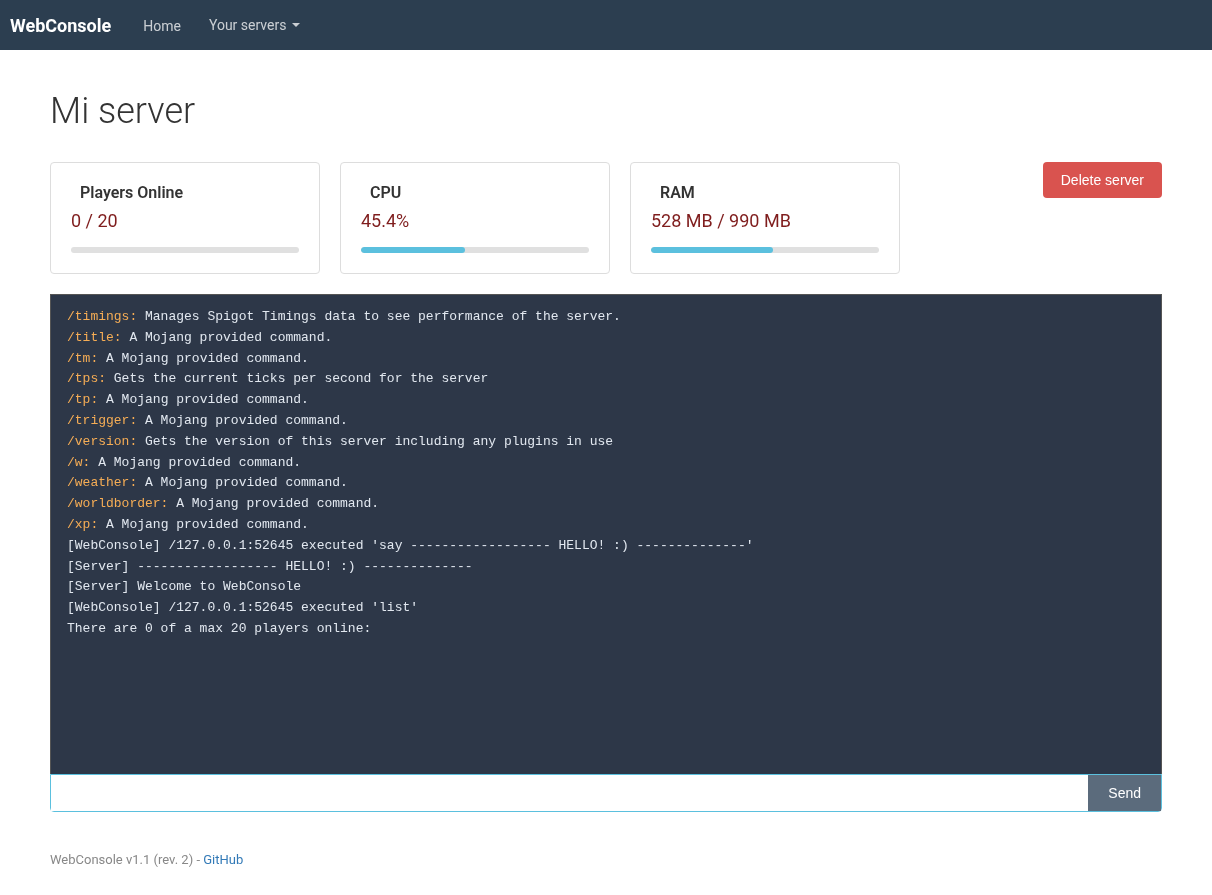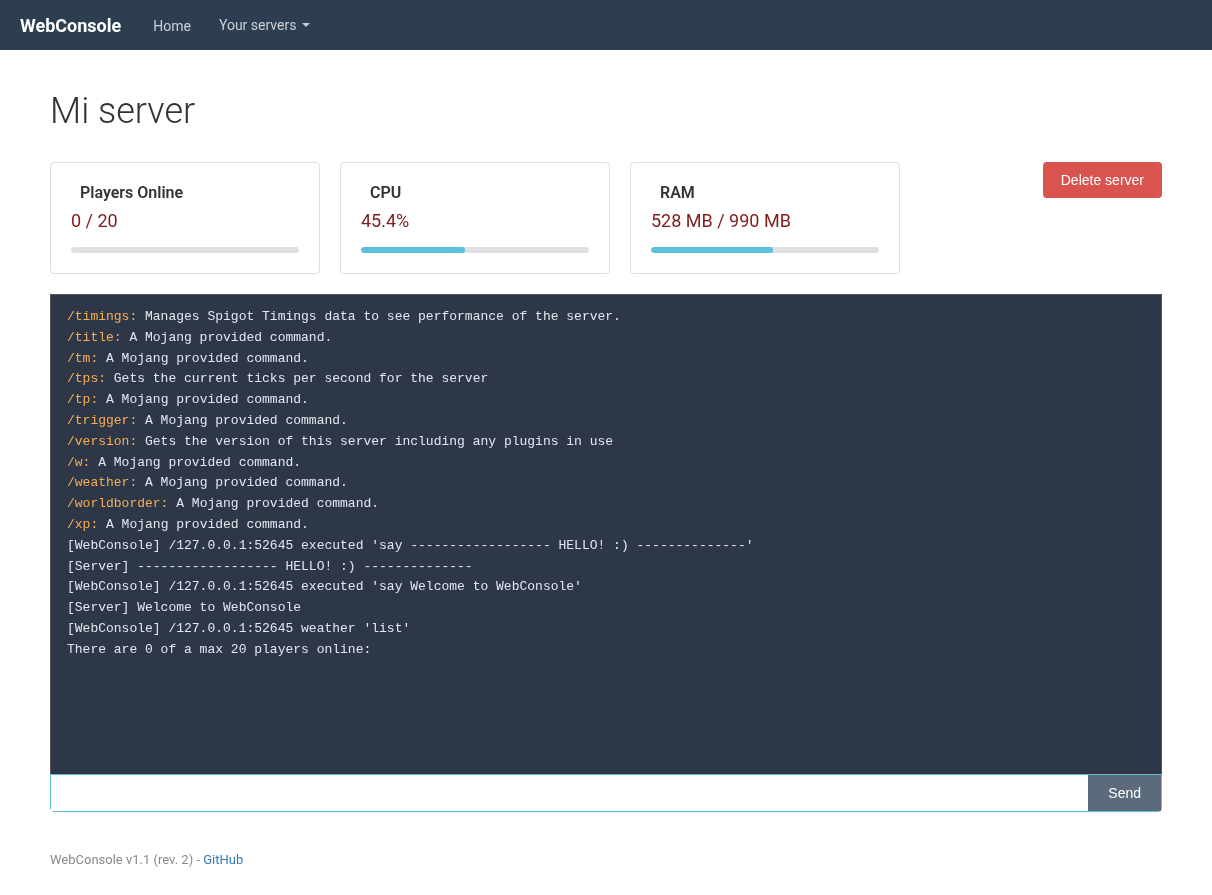--- a/index.html
+++ b/index.html
@@ -1,21 +1,21 @@
 <!DOCTYPE html>
 <html><head>
   <meta charset="utf-8">
   <style>
     * { box-sizing: border-box; margin: 0; padding: 0; }
     body { font-family: -apple-system, BlinkMacSystemFont, 'Segoe UI', Roboto, sans-serif; background: #fff; color: #333; }
 
     
     .navbar {
       background: #2c3e50;
-      padding: 0 20px;
+      padding: 0 10px;
       display: flex;
       align-items: center;
       height: 50px;
     }
     .navbar-brand {
       color: #fff;
       font-size: 18px;
       font-weight: bold;
       margin-right: 20px;
       text-decoration: none;
@@ -233,23 +233,22 @@
         <span class="console-line"><span class="cmd">/tps:</span> Gets the current ticks per second for the server</span>
         <span class="console-line"><span class="cmd">/tp:</span> A Mojang provided command.</span>
         <span class="console-line"><span class="cmd">/trigger:</span> A Mojang provided command.</span>
         <span class="console-line"><span class="cmd">/version:</span> Gets the version of this server including any plugins in use</span>
         <span class="console-line"><span class="cmd">/w:</span> A Mojang provided command.</span>
         <span class="console-line"><span class="cmd">/weather:</span> A Mojang provided command.</span>
         <span class="console-line"><span class="cmd">/worldborder:</span> A Mojang provided command.</span>
         <span class="console-line"><span class="cmd">/xp:</span> A Mojang provided command.</span>
         <span class="console-line normal">[WebConsole] /127.0.0.1:52645 executed 'say ------------------ HELLO! :) --------------'</span>
         <span class="console-line normal">[Server] ------------------ HELLO! :) --------------</span>
-        <span class="console-line normal">[WebConsole] /127.0.0.1:52645 executed 'say Welcome to WebConsole'</span>
         <span class="console-line normal">[Server] Welcome to WebConsole</span>
-        <span class="console-line normal">[WebConsole] /127.0.0.1:52645 weather 'list'</span>
+        <span class="console-line normal">[WebConsole] /127.0.0.1:52645 executed 'list'</span>
         <span class="console-line normal">There are 0 of a max 20 players online:</span>
       </div>
     <div class="console-input-row">
       <input type="text" class="console-input" placeholder="" style="">
       <button class="send-btn">Send</button>
     </div>
   </div>
 </div>
 
 <div class="footer">

